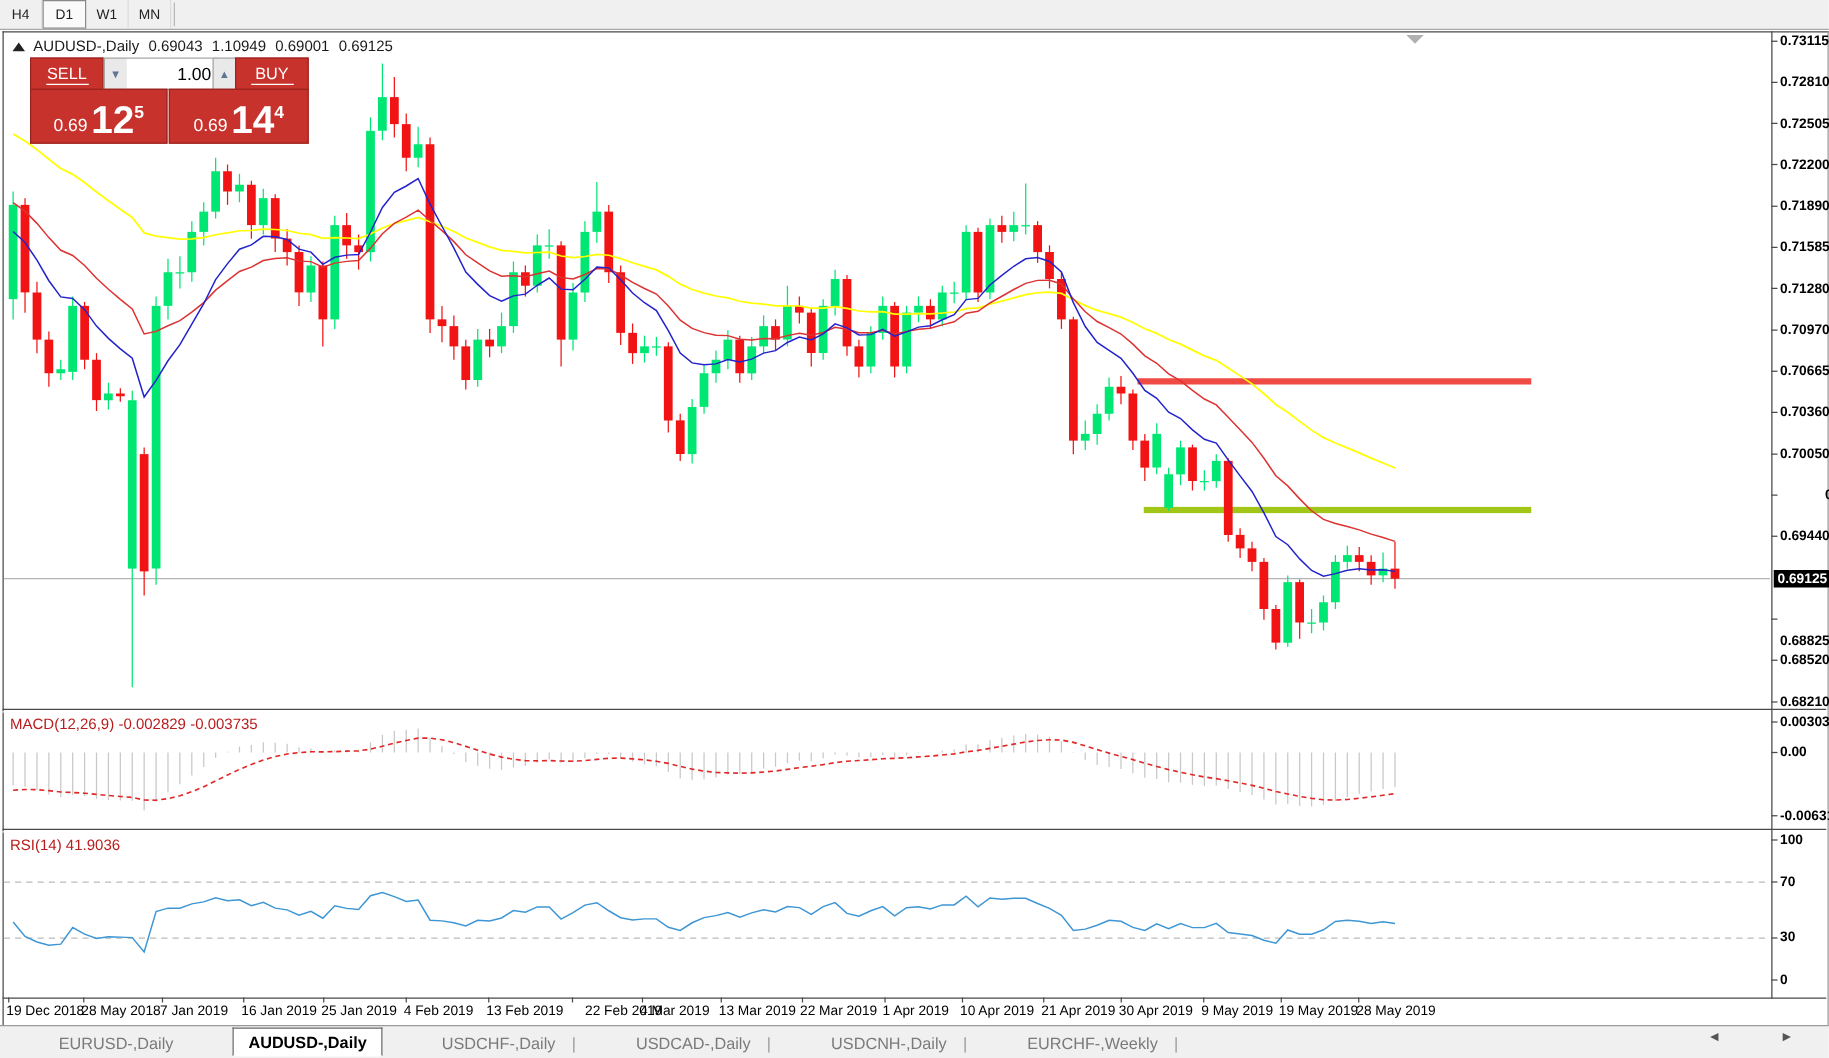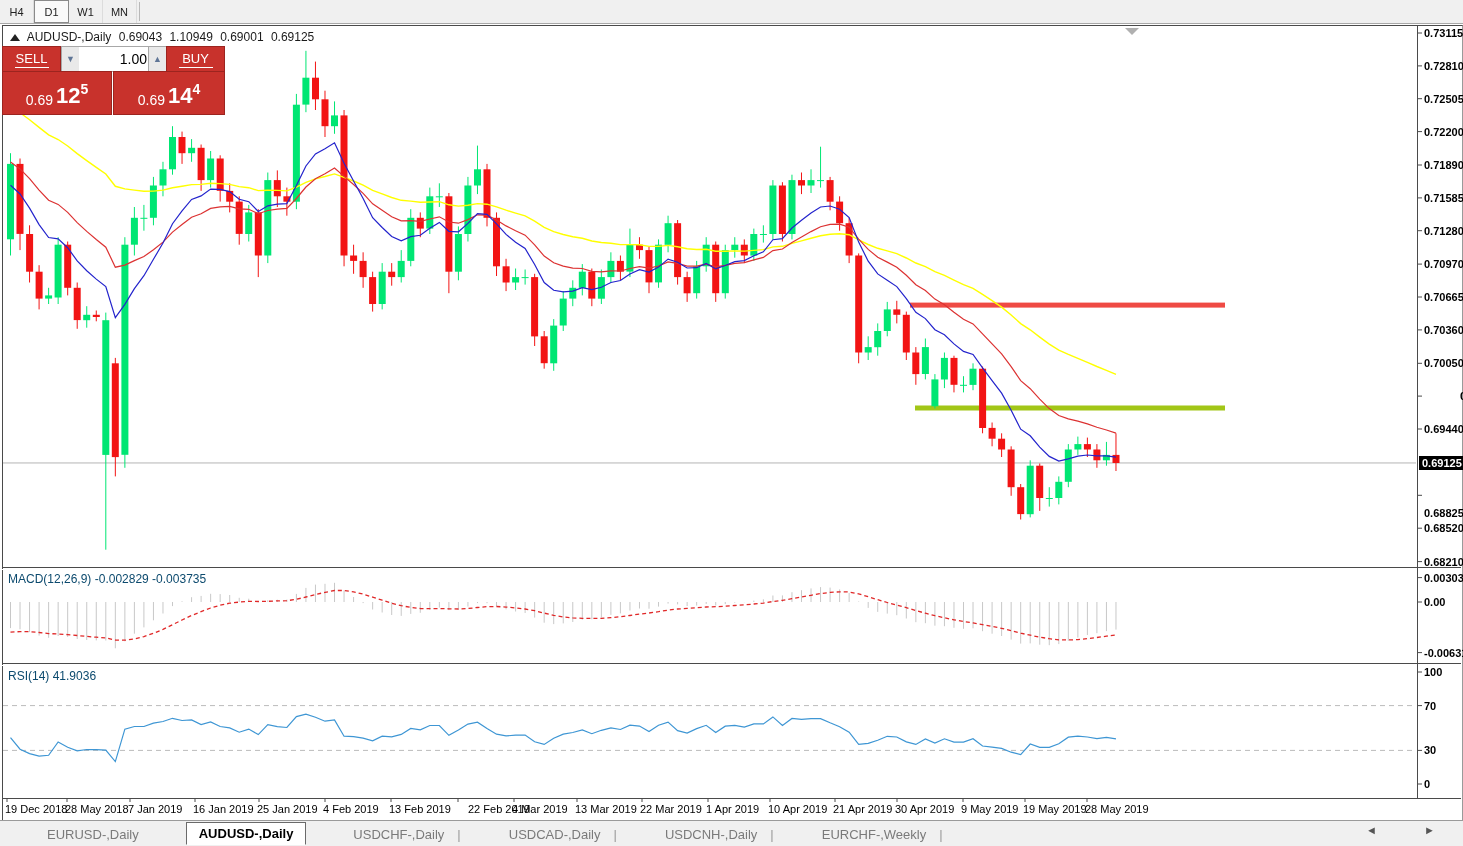--- a/index.html
+++ b/index.html
@@ -14,39 +14,39 @@
   
   #chart-frame{position:absolute;left:2px;top:25px;width:1459px;height:794px;background:#fff;
     border-left:1px solid #4a4a4a;border-top:1px solid #4a4a4a;border-right:1px solid #9a9a9a;}
   .divider{position:absolute;left:2px;width:1459px;height:1px;background:#4a4a4a;}
   #axis-v{position:absolute;left:1417px;top:25px;width:1px;height:774px;background:#4a4a4a;}
   
   #chart-title{position:absolute;left:10px;top:30px;font-size:12px;color:#1a1a1a;}
   #chart-title span{margin-right:4px;}
   .tri-up{display:inline-block;width:0;height:0;border-left:5px solid transparent;
     border-right:5px solid transparent;border-bottom:7px solid #222;margin-right:5px;}
-  .ind-label{position:absolute;font-size:12px;color:#0c4a6e;}
+  .ind-label{position:absolute;font-size:12px;color:#b91c1c;}
   .price-tick{position:absolute;left:1424px;font-size:11px;font-weight:700;color:#000;height:12px;line-height:12px;}
   .sub-tick{position:absolute;left:1424px;font-size:11px;font-weight:700;color:#000;height:12px;line-height:12px;}
   #cur-price-label{position:absolute;left:1419px;width:44px;height:14px;background:#000;color:#fff;
     font-size:11px;font-weight:700;text-align:left;padding-left:3px;line-height:14px;}
   .date-label{position:absolute;top:803px;font-size:11px;color:#000;white-space:nowrap;}
   
-  #trade-panel{position:absolute;left:2px;top:46px;width:221px;height:64px;}
+  #trade-panel{position:absolute;left:24px;top:46px;width:221px;height:64px;}
   .tp-btn{position:absolute;top:0;height:24px;background:#c8322c;border:1px solid #9c241f;
     color:#fff;font-size:13px;display:flex;flex-direction:column;align-items:center;justify-content:center;cursor:pointer;}
   .tp-btn .ul{width:34px;height:1px;background:#fff;margin-top:1px;}
   #vol-down,#vol-up{position:absolute;top:0;width:17px;height:24px;background:#e9e9e9;border:1px solid #a8a8a8;
     color:#5f7596;font-size:9px;display:flex;align-items:center;justify-content:center;cursor:pointer;}
   #vol-input{position:absolute;top:0;height:24px;background:#fff;border-top:1px solid #a8a8a8;border-bottom:1px solid #a8a8a8;
     font-size:14px;color:#000;text-align:right;padding-right:6px;display:flex;align-items:center;justify-content:flex-end;}
   .quote-box{position:absolute;top:25px;height:39px;background:#c8322c;border:1px solid #9c241f;color:#fff;
     display:flex;align-items:flex-end;justify-content:center;padding-bottom:3px;cursor:pointer;}
   .quote-box .small{font-size:14px;font-weight:400;margin-right:3px;margin-bottom:3px;}
-  .quote-box .big{font-size:22px;font-weight:700;line-height:30px;margin-top:40px;}
+  .quote-box .big{font-size:31px;font-weight:700;line-height:30px;margin-top:40px;}
   .quote-box .sup{font-size:14px;font-weight:700;margin-bottom:14px;}
   
   #shift-marker{position:absolute;left:1125px;top:28px;width:0;height:0;
     border-left:7px solid transparent;border-right:7px solid transparent;border-top:7px solid #b0b0b0;}
   
   #tabbar{position:absolute;left:0;top:820px;width:1463px;height:26px;background:#f0f0f0;
     border-top:1px solid #9a9a9a;display:flex;align-items:center;font-size:13px;color:#7a7a7a;}
   .tab{padding:3px 12px;cursor:pointer;white-space:nowrap;margin-left:35px;}
   .tab.active{background:#fff;border:1px solid #6a6a6a;border-bottom:1px solid #fff;color:#000;font-weight:700;margin-top:-2px;}
   .tab-div{color:#9a9a9a;margin:0 1px;}

